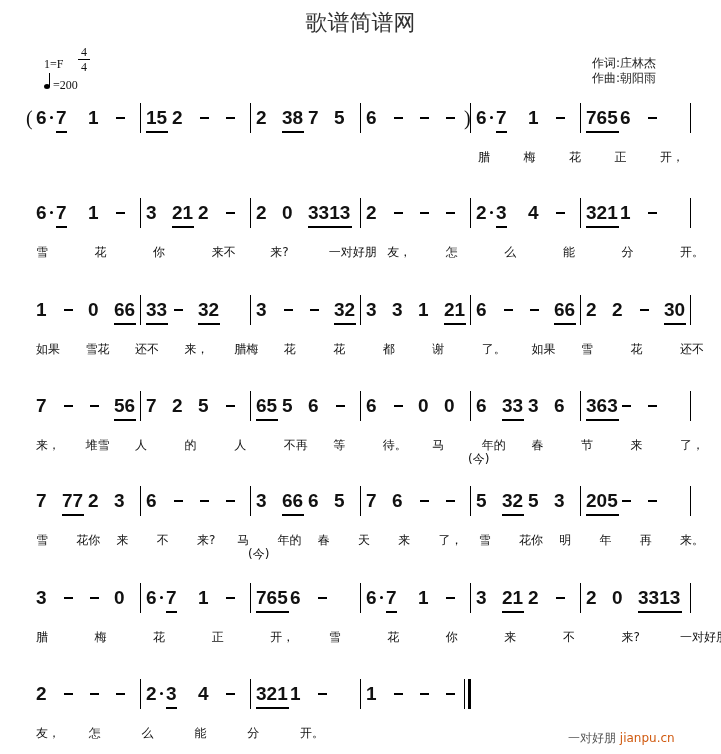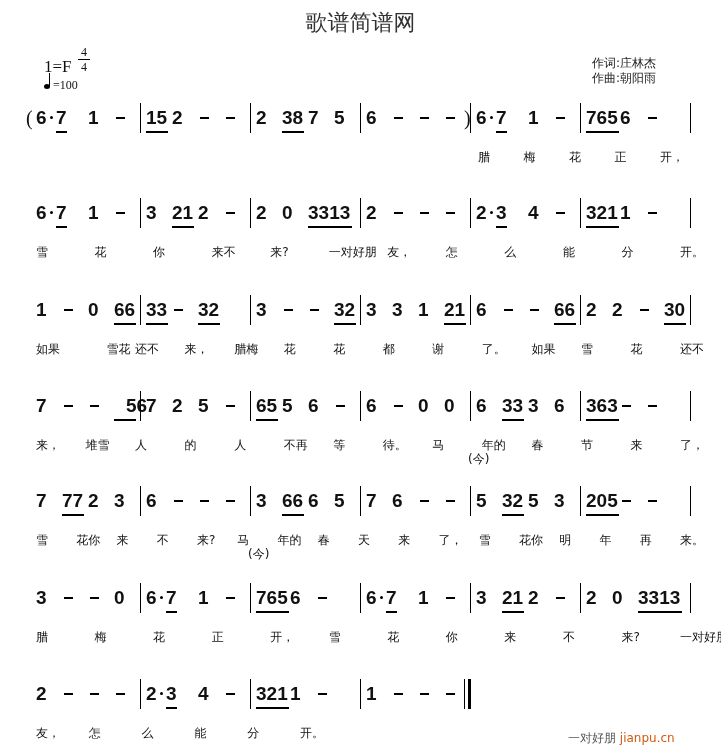--- a/index.html
+++ b/index.html
@@ -1,19 +1,19 @@
 <!DOCTYPE html>
 <html><head>
 <meta charset="utf-8">
 <style>
   html,body{margin:0;padding:0;background:#fff;}
   body{width:721px;height:754px;position:relative;overflow:hidden;font-family:"DejaVu Sans",sans-serif;color:#111;}
   .title{position:absolute;left:0;width:721px;top:8px;text-align:center;font-size:22px;color:#333;font-family:"DejaVu Sans",sans-serif;}
   .meta{position:absolute;font-size:12px;color:#222;line-height:15px;}
-  .key{position:absolute;left:44px;top:57px;font-size:17px;font-family:"Liberation Serif",serif;}
+  .key{position:absolute;left:44px;top:57px;font-size:12px;font-family:"Liberation Serif",serif;}
   .time{position:absolute;left:78px;top:46px;font-size:12px;font-family:"Liberation Serif",serif;text-align:center;width:12px;line-height:12px;}
   .time .bar{border-top:1px solid #000;margin:1px 0;}
   .tempo{position:absolute;left:44px;top:78px;font-size:12px;font-family:"Liberation Serif",serif;}
   .tempo .note{display:inline-block;width:6px;height:5px;background:#000;border-radius:50%;position:relative;margin-right:3px;}
   .tempo .stem{position:absolute;left:5px;bottom:2px;width:1px;height:14px;background:#000;}
   .row{position:absolute;left:0;width:721px;height:80px;}
   .n{position:absolute;top:0;font-family:"Liberation Sans",sans-serif;font-weight:bold;font-size:19px;line-height:22px;}
   .dash{position:absolute;top:10px;width:9px;height:1.5px;background:#000;}
   .bl{position:absolute;top:-4px;width:1px;height:30px;background:#000;}
   .ul{position:absolute;top:24px;height:1.5px;background:#000;}
@@ -30,21 +30,21 @@
 
 <div class="title">歌谱简谱网</div>
 <div class="meta" style="left:592px;top:56px;">作词:庄林杰</div>
 <div class="meta" style="left:592px;top:71px;">作曲:朝阳雨</div>
 <div class="key">1=F</div>
 <div class="time">
   <div>4</div>
   <div class="bar"></div>
   <div>4</div>
 </div>
-<div class="tempo"><span class="note"><span class="stem"></span></span><span>=100</span></div>
+<div class="tempo"><span class="note"><span class="stem"></span></span><span>=200</span></div>
 
 <div id="score">
     <div class="row" style="top: 107px;">
       <span class="paren" style="left: 26px;">(</span>
       <span class="n" style="left: 36px;">6</span>
       <div class="adot" style="left: 50px;"></div>
       <span class="n" style="left: 56px;">7</span>
       <div class="ul" style="left: 56px; width: 11px;"></div>
       <span class="n" style="left: 88px;">1</span>
       <div class="dash" style="left: 116px;"></div>
@@ -165,39 +165,39 @@
       <span class="n" style="left: 554px;">66</span>
       <div class="ul" style="left: 554px; width: 22px;"></div>
       <div class="bl" style="left: 580px;"></div>
       <span class="n" style="left: 586px;">2</span>
       <span class="n" style="left: 612px;">2</span>
       <div class="dash" style="left: 640px;"></div>
       <span class="n" style="left: 664px;">30</span>
       <div class="ul" style="left: 664px; width: 22px;"></div>
       <div class="bl" style="left: 690px;"></div>
       <span class="lyr" style="left: 36px;">如果</span>
-      <span class="lyr" style="left: 85.5385px; margin-left: 21px;">雪花</span>
+      <span class="lyr" style="left: 85.5385px;">雪花</span>
       <span class="lyr" style="left: 135.077px;">还不</span>
       <span class="lyr" style="left: 184.615px;">来，</span>
       <span class="lyr" style="left: 234.154px;">腊梅</span>
       <span class="lyr" style="left: 283.692px;">花</span>
       <span class="lyr" style="left: 333.231px;">花</span>
       <span class="lyr" style="left: 382.769px;">都</span>
       <span class="lyr" style="left: 432.308px;">谢</span>
       <span class="lyr" style="left: 481.846px;">了。</span>
       <span class="lyr" style="left: 531.385px;">如果</span>
       <span class="lyr" style="left: 580.923px;">雪</span>
       <span class="lyr" style="left: 630.462px;">花</span>
       <span class="lyr" style="left: 680px;">还不</span>
     </div>
     <div class="row" style="top: 395px;">
       <span class="n" style="left: 36px;">7</span>
       <div class="dash" style="left: 64px;"></div>
       <div class="dash" style="left: 90px;"></div>
-      <span class="n" style="left: 126px; text-align: center;">56</span>
+      <span class="n" style="left: 114px; text-align: center;">56</span>
       <div class="ul" style="left: 114px; width: 22px;"></div>
       <div class="bl" style="left: 140px;"></div>
       <span class="n" style="left: 146px;">7</span>
       <span class="n" style="left: 172px;">2</span>
       <span class="n" style="left: 198px;">5</span>
       <div class="dash" style="left: 226px;"></div>
       <div class="bl" style="left: 250px;"></div>
       <span class="n" style="left: 256px;">65</span>
       <div class="ul" style="left: 256px; width: 22px;"></div>
       <span class="n" style="left: 282px;">5</span>

